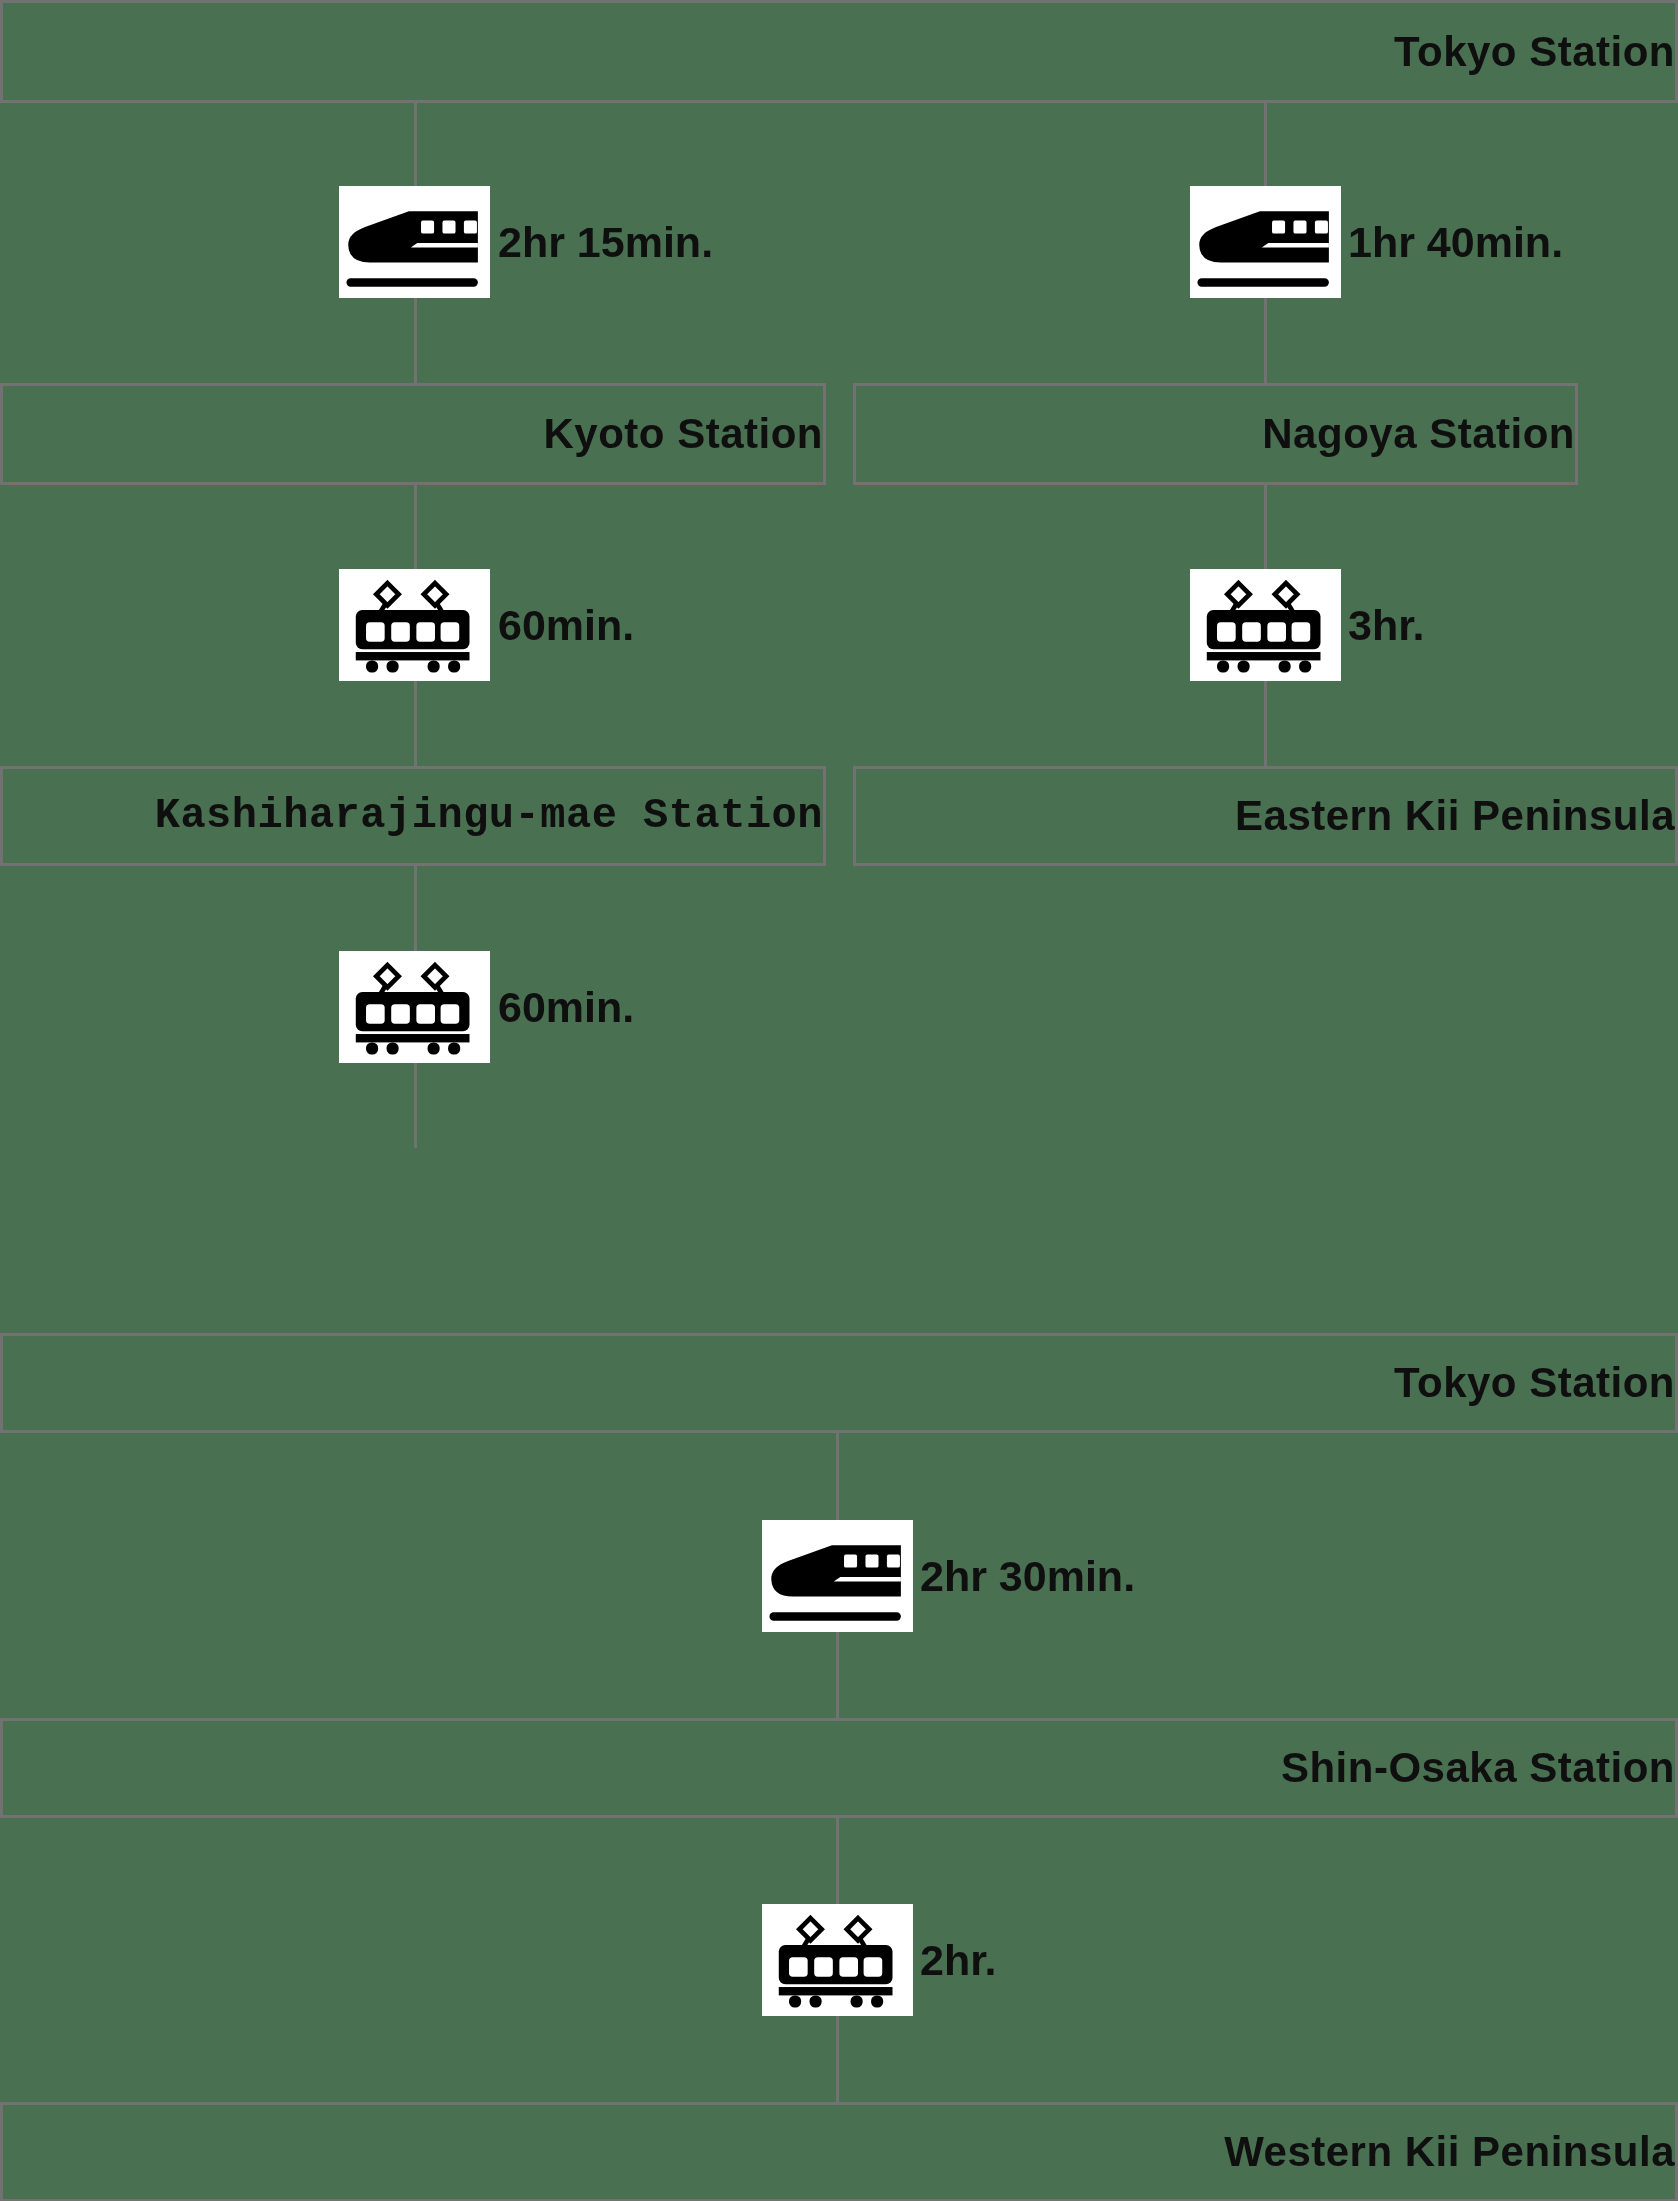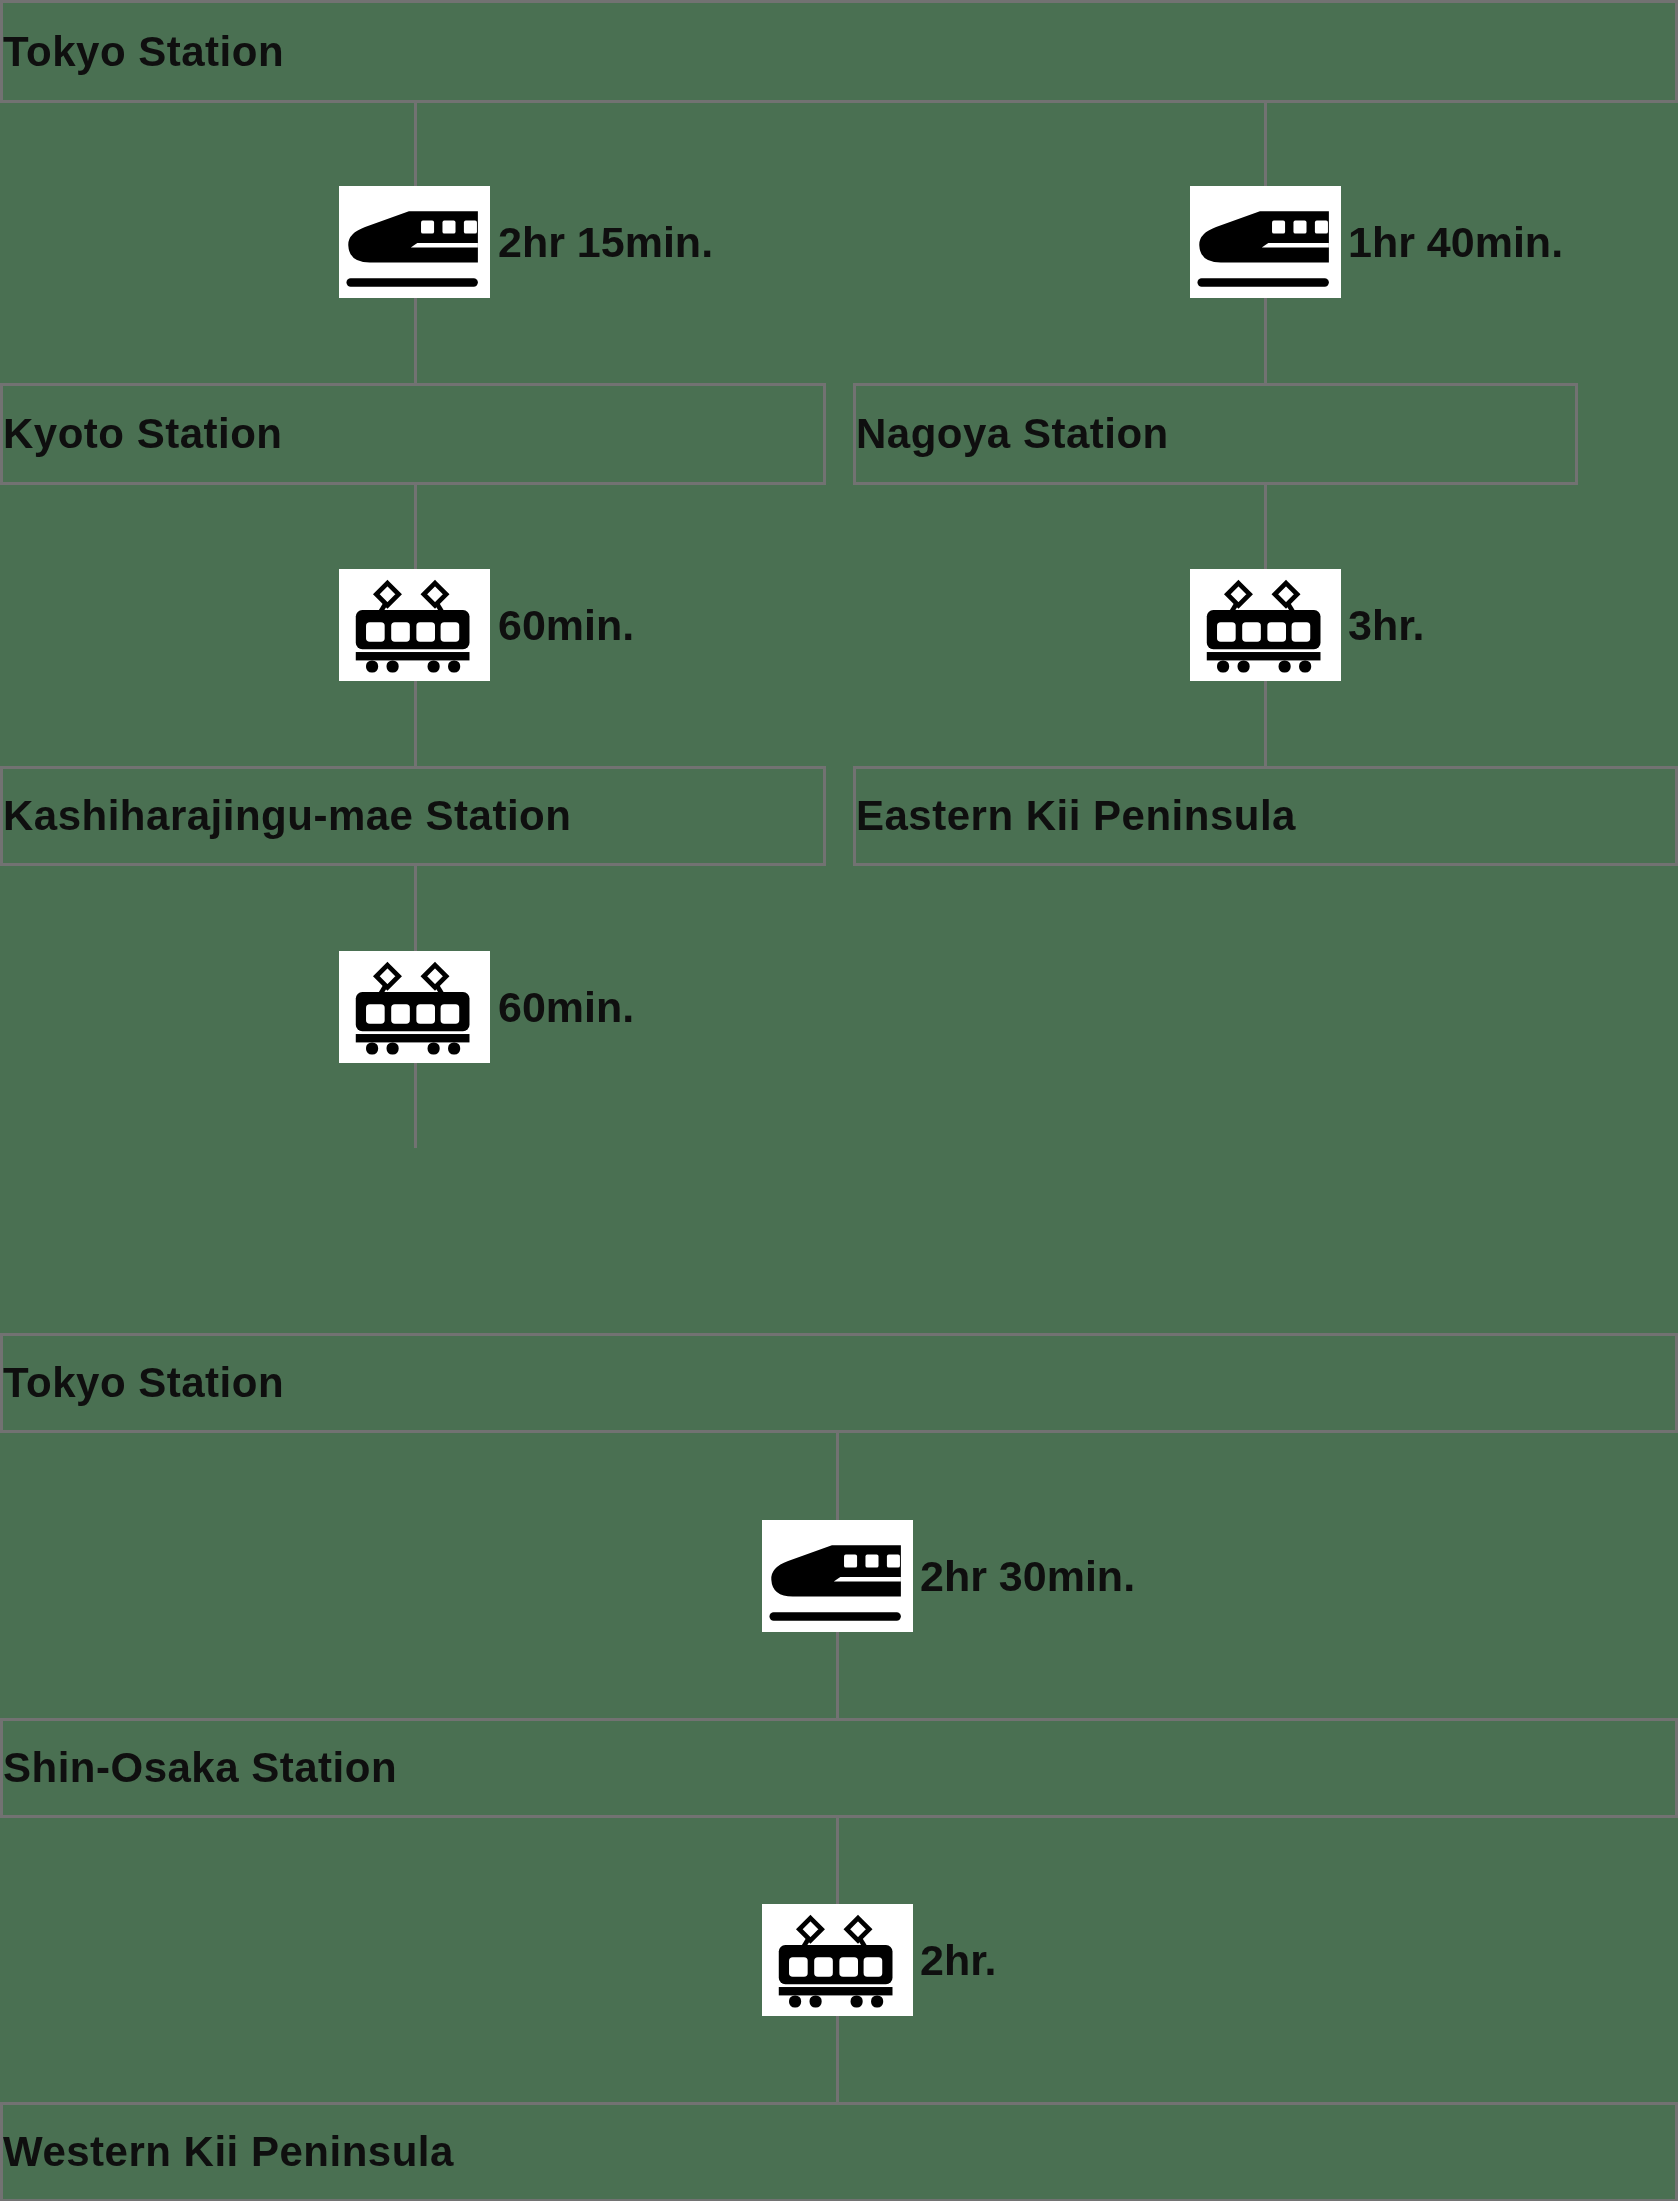--- a/index.html
+++ b/index.html
@@ -6,38 +6,38 @@
     --bg:#4A7052; --border:#727272; --line:#727272; --text:#0f0f0f;
     --iconbg:#ffffff; --iconfg:#000000;
   }
   html,body{margin:0;padding:0;background:var(--bg);}
   #canvas{
     position:relative; width:1678px; height:2202px; background:var(--bg);
     overflow:hidden; font-family:"Liberation Sans", sans-serif;
   }
   .station-box{
     position:absolute; box-sizing:border-box; border:3.7px solid var(--border);
-    display:flex; align-items:center; justify-content:flex-start;
+    display:flex; align-items:center; justify-content:flex-end;
     font-weight:700; font-size:42px; color:var(--text); letter-spacing:0.5px;
   }
   .vline{position:absolute; width:2.8px; background:var(--line); z-index:1;}
   .icon-box{
     position:absolute; width:151px; height:112px; background:var(--iconbg);
     z-index:2; display:flex; align-items:center; justify-content:center;
   }
   .icon-box svg{width:151px; height:112px; display:block; color:var(--iconfg);}
   .duration{
     position:absolute; height:112px; display:flex; align-items:center;
     font-weight:700; font-size:43px; color:var(--text); z-index:2; white-space:nowrap;
   }
   
   .b-tokyo1{left:0;top:0;width:1678px;height:103px;}
   .b-kyoto{left:0;top:383px;width:826px;height:102px;}
   .b-nagoya{left:853px;top:383px;width:725px;height:102px;}
-  .b-kashihara{left:0;top:766px;width:826px;height:100px;}
+  .b-kashihara{left:0;top:766px;width:826px;height:100px;font-family:Liberation Mono, monospace;}
   .b-eastern{left:853px;top:766px;width:825px;height:100px;}
   .b-yoshino{left:0;top:1149px;width:826px;height:101px;}
   .v-l1{left:414px;top:103px;height:281px;}
   .v-r1{left:1264px;top:103px;height:281px;}
   .v-l2{left:414px;top:485px;height:282px;}
   .v-r2{left:1264px;top:485px;height:282px;}
   .v-l3{left:414px;top:866px;height:282px;}
   .i-s1{left:339px;top:186px;}   .d-s1{left:498px;top:186px;}
   .i-s2{left:1190px;top:186px;}  .d-s2{left:1348px;top:186px;}
   .i-t1{left:339px;top:569px;}   .d-t1{left:498px;top:569px;}

